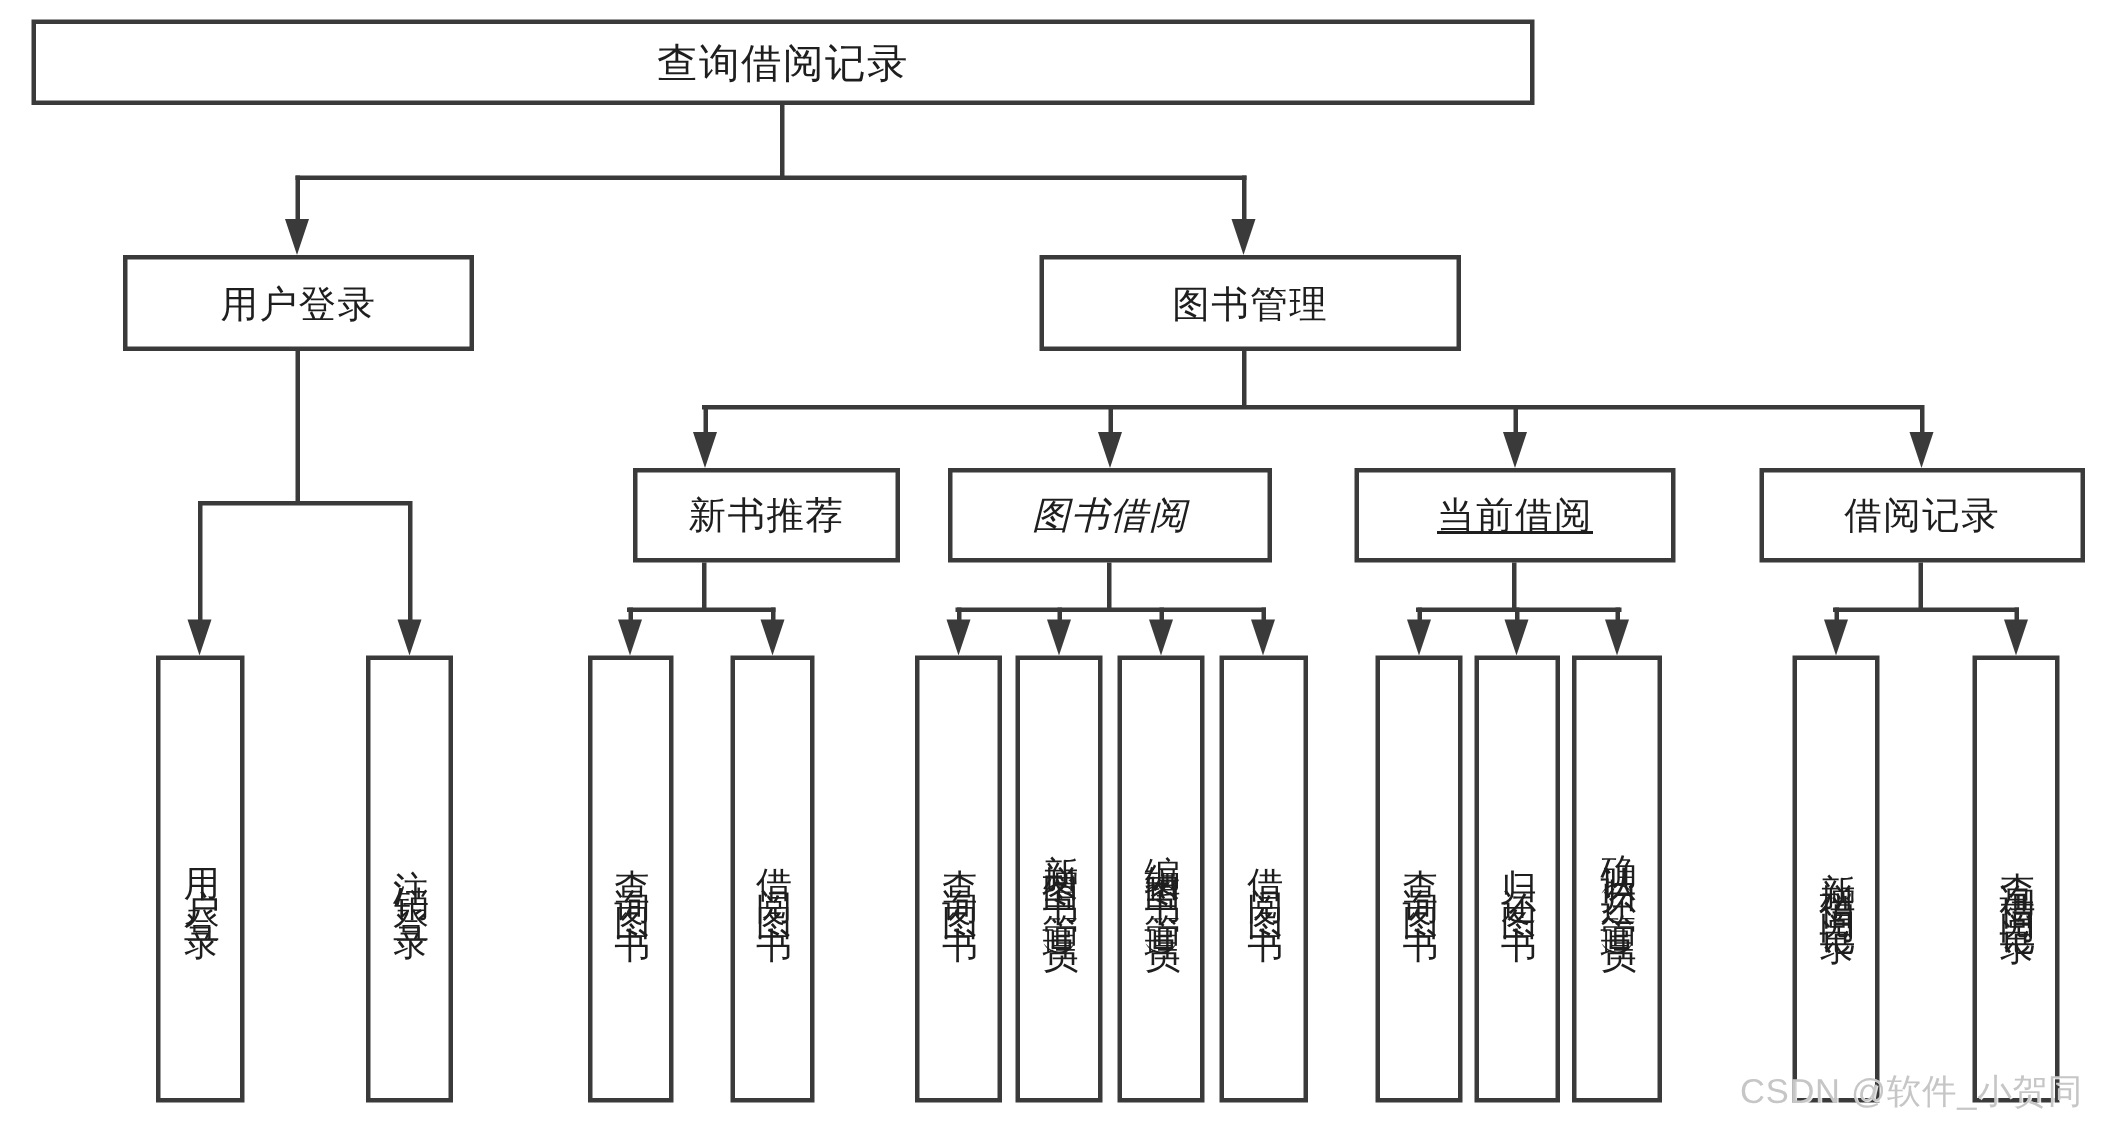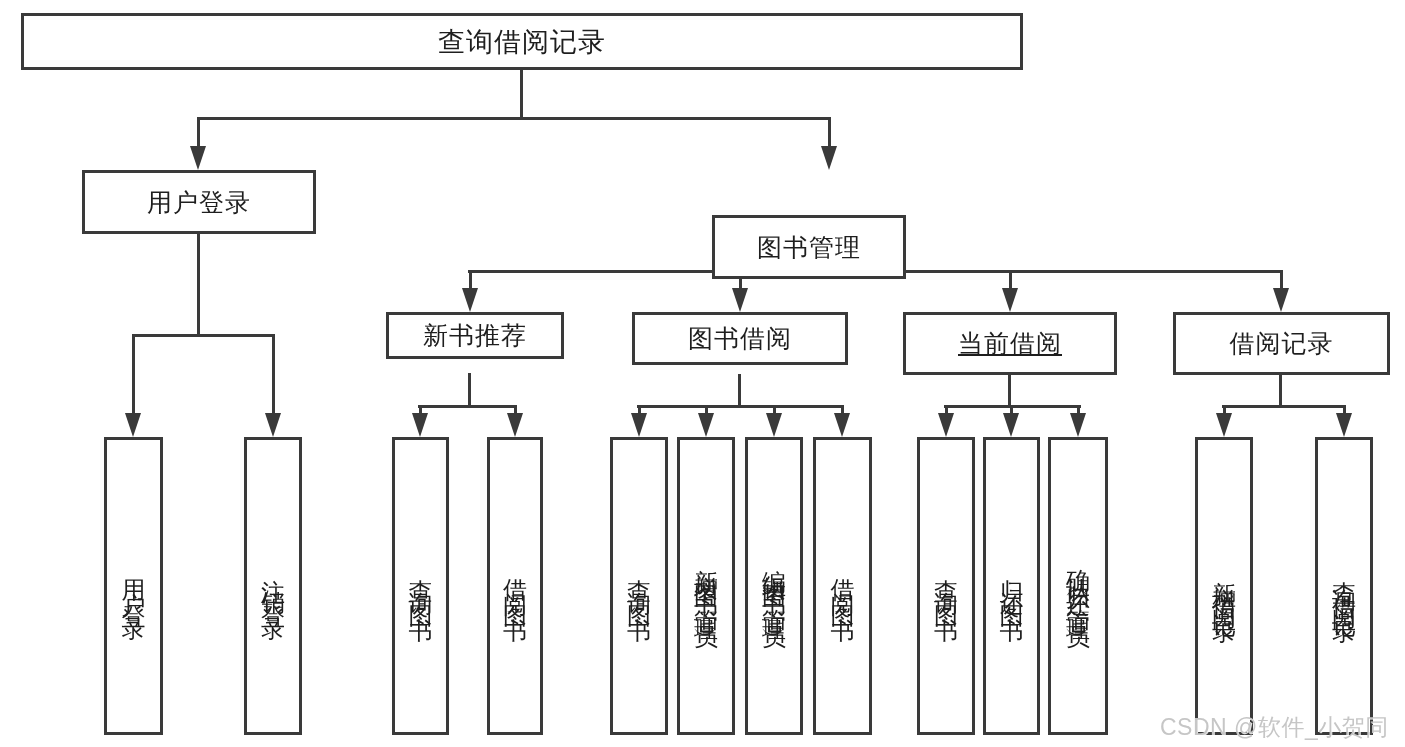--- a/index.html
+++ b/index.html
@@ -51,40 +51,40 @@
   </div>
 
   <div class="vline" style="left:520px; top:69px; width:3px; height:50px;"></div>
   <div class="hline" style="left:197px; top:117px; width:634px; height:3px;"></div>
   <div class="arrow" style="left:190px; top:117px; height:53px;"></div>
   <div class="arrow" style="left:821px; top:117px; height:53px;"></div>
 
   <div class="box" style="left:82px; top:170px; width:234px; height:64px;">
     <span>用户登录</span>
   </div>
-  <div class="box" style="left:712px; top:170px; width:194px; height:64px;margin-top:45px;">
+  <div class="box" style="left:693px; top:170px; width:281px; height:64px;">
     <span>图书管理</span>
   </div>
 
   <div class="vline" style="left:197px; top:233px; width:3px; height:103px;"></div>
   <div class="hline" style="left:132px; top:334px; width:142px; height:3px;"></div>
   <div class="arrow" style="left:125px; top:334px; height:103px;"></div>
   <div class="arrow" style="left:265px; top:334px; height:103px;"></div>
 
   <div class="vline" style="left:828px; top:233px; width:3px; height:39px;"></div>
   <div class="hline" style="left:468px; top:270px; width:814px; height:3px;"></div>
   <div class="arrow" style="left:462px; top:270px; height:42px;"></div>
   <div class="arrow" style="left:732px; top:270px; height:42px;"></div>
   <div class="arrow" style="left:1002px; top:270px; height:42px;"></div>
   <div class="arrow" style="left:1273px; top:270px; height:42px;"></div>
 
-  <div class="box" style="left:386px; top:312px; width:178px; height:47px;">
+  <div class="box" style="left:422px; top:312px; width:178px; height:63px;">
     <span>新书推荐</span>
   </div>
-  <div class="box" style="left:632px; top:312px; width:216px; height:53px;">
+  <div class="box" style="left:632px; top:312px; width:216px; height:63px;font-style:italic;">
     <span>图书借阅</span>
   </div>
   <div class="box" style="left:903px; top:312px; width:214px; height:63px;text-decoration:underline;">
     <span>当前借阅</span>
   </div>
   <div class="box" style="left:1173px; top:312px; width:217px; height:63px;">
     <span>借阅记录</span>
   </div>
 
   <div class="vline" style="left:468px; top:373px; width:3px; height:34px;"></div>

